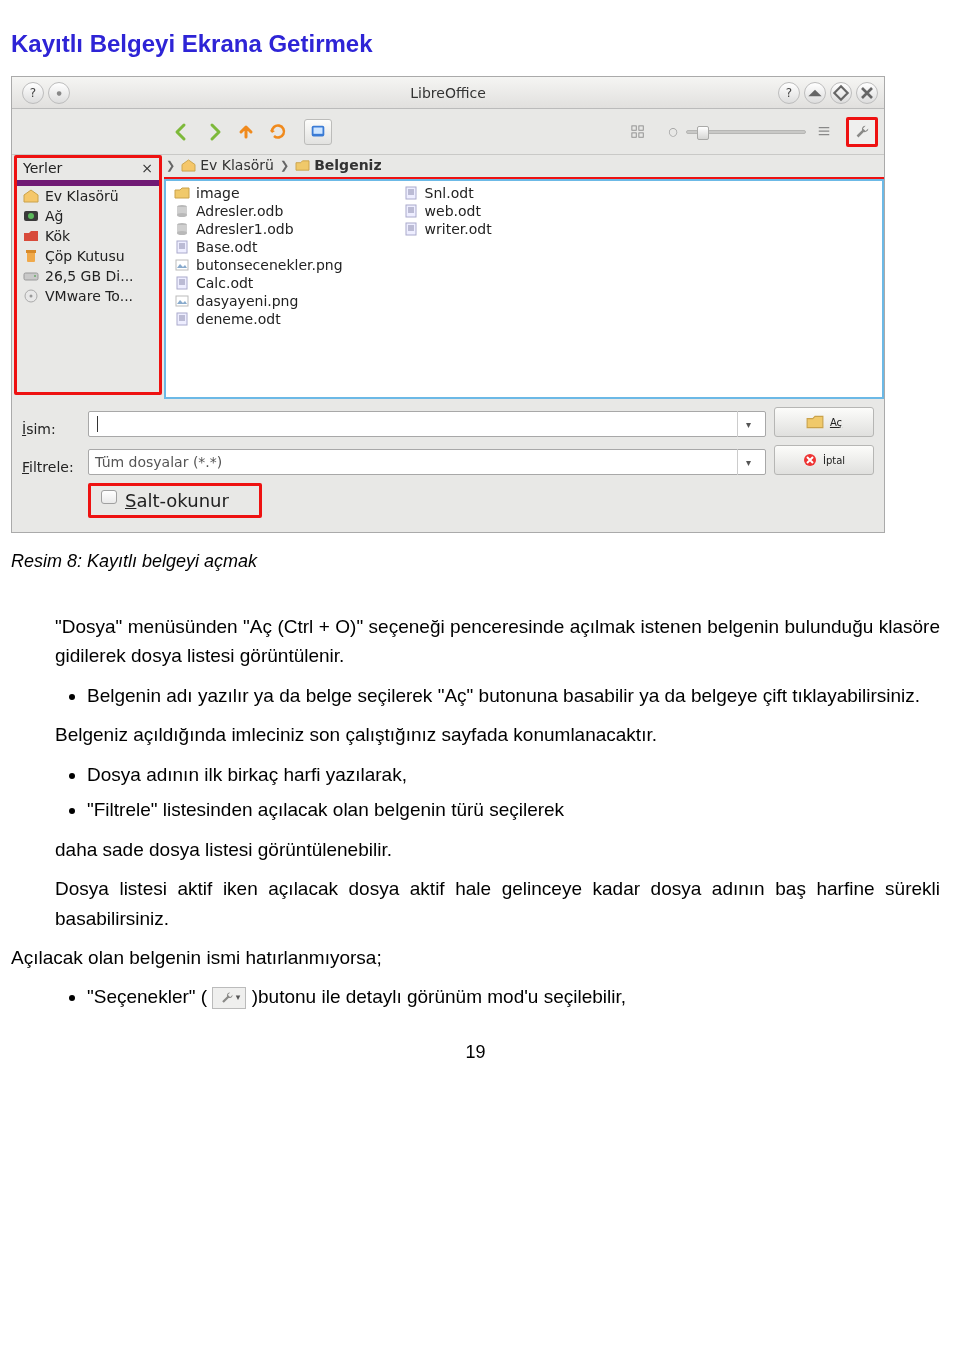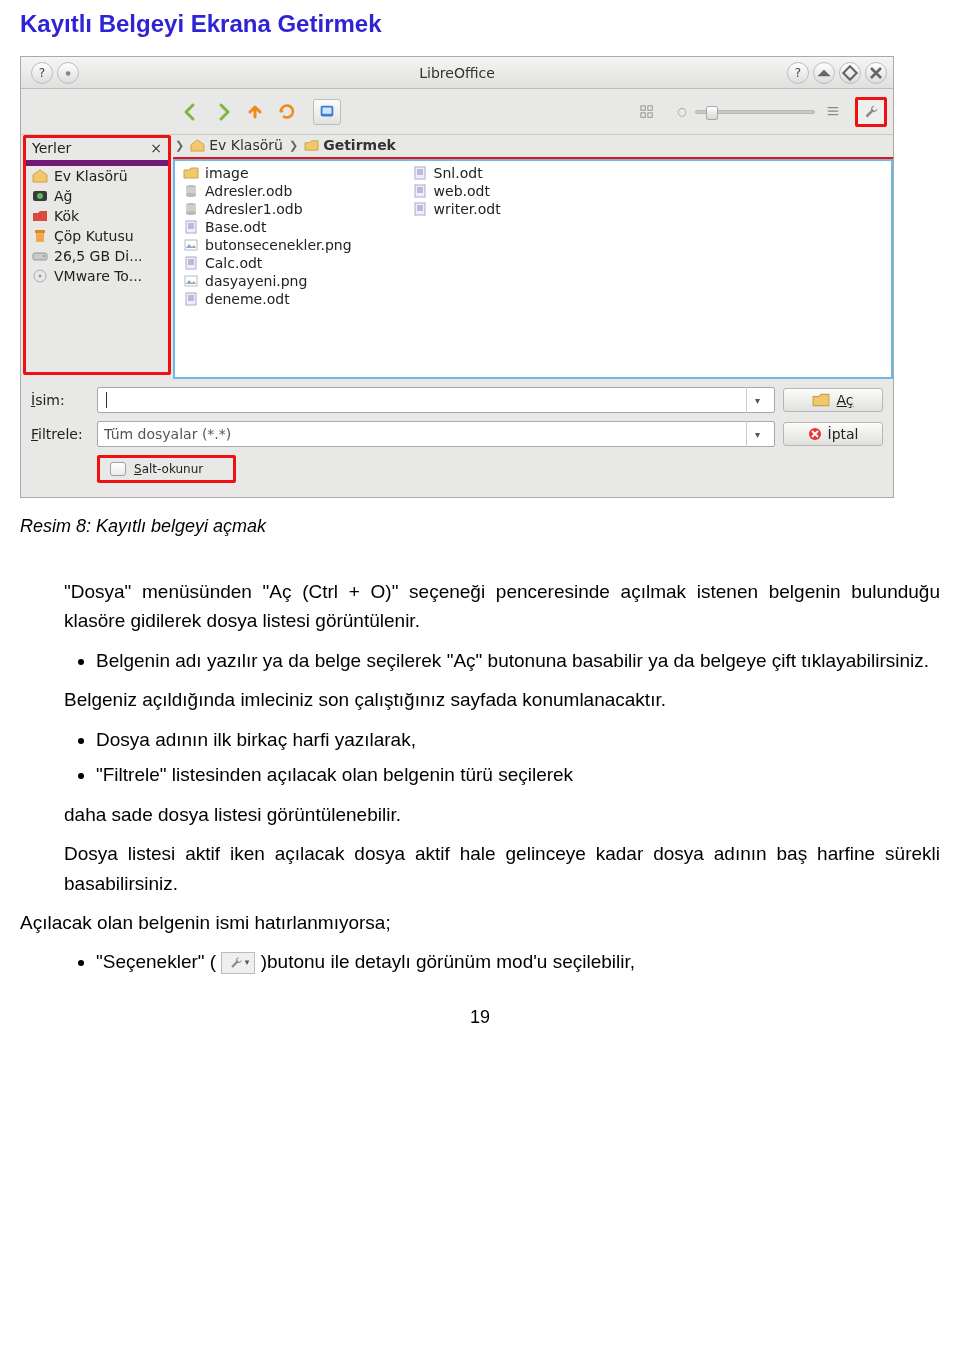--- a/index.html
+++ b/index.html
@@ -3,21 +3,21 @@
 <meta charset="utf-8">
 <style>
   * { box-sizing: border-box; }
   body {
     margin: 0;
     padding: 0;
     font-family: "Segoe UI", Tahoma, sans-serif;
     background: #fff;
     width: 960px;
   }
-  .page { padding: 10px 20px 30px 20px; }
+  .page { padding: 10px 20px 30px 11px; margin-top: 20px; }
   .heading {
     color: #2e24d6;
     font-weight: bold;
     font-size: 24px;
     margin: 0 0 18px 0;
   }
   
   .dialog {
     width: 874px;
     border: 1px solid #aaa;
@@ -136,54 +136,54 @@
     min-height: 220px;
     display: flex;
     padding: 4px 8px 32px 8px;
     gap: 60px;
     font-size: 14px;
   }
   .file-col { display: flex; flex-direction: column; gap: 2px; }
   .file-item { display: flex; align-items: center; gap: 6px; font-size: 14px; }
   .fico { width: 16px; height: 14px; display:inline-flex; align-items:center; justify-content:center; }
   .form-rows { padding: 8px 10px 14px 10px; }
-  .form-row { display: flex; align-items: center; gap: 8px; margin-bottom: 8px; }
+  .form-row { display: flex; align-items: flex-end; gap: 8px; margin-bottom: 8px; }
   .form-row label { width: 58px; font-size: 14px; }
   .field-box {
     flex: 1; height: 26px;
     background: #fff;
     border: 1px solid #a8a8a8;
     border-radius: 2px;
     display: flex; align-items: center;
     padding: 0 6px;
     color: #222;
   }
   .chev {
     width: 22px; height: 26px;
     border-left: 1px solid #ccc;
     display: flex; align-items: center; justify-content: center;
     color: #555;
     margin-left: auto;
     font-size: 10px;
   }
   .action-btn {
-    width: 100px; height: 24px;
+    width: 100px; height: 30px;
     border: 1px solid #b6b6b4;
     border-radius: 3px;
     background: linear-gradient(to bottom,#fcfcfa,#e0e0de);
     display: flex; align-items: center; justify-content: center;
-    gap: 6px; font-size: 14px;
+    gap: 6px; font-size: 10px;
   }
   .readonly-box {
-    display: inline-flex; align-items: flex-end; gap: 8px;
+    display: inline-flex; align-items: flex-start; gap: 8px;
     border: 3px solid #e11;
     border-radius: 2px;
     padding: 4px 30px 4px 10px;
     margin-left: 66px;
-    font-size: 12px;
+    font-size: 18px;
   }
   .chk {
     width: 16px; height: 14px;
     border: 1px solid #a0a0a0;
     border-radius: 3px;
     background: linear-gradient(to bottom,#fff,#eaeaea);
   }
   
   .caption { font-style: italic; font-size: 18px; margin: 18px 0 40px 0; }
   .para { font-size: 19px; line-height: 1.55; margin: 0 0 10px 0; text-align: justify; }
@@ -354,21 +354,21 @@
             <svg viewBox="0 0 16 14" width="15" height="13">
                 <path d="M1 6 L8 1 L15 6 L15 13 L1 13 Z" fill="#f5c76a" stroke="#caa24a"></path>
               </svg>
             <span>Ev Klasörü</span>
           </span>
           <span style="font-size:11px;color:#666">❯</span>
           <span class="bc-seg">
             <svg viewBox="0 0 16 14" width="15" height="13">
                 <path d="M1 4 L6 4 L8 2 L15 2 L15 12 L1 12 Z" fill="#f0c96a" stroke="#caa24a"></path>
               </svg>
-            <b>Getirmek</b>
+            <b>Belgeniz</b>
           </span>
         </div>
 
         <div class="file-area">
           <div class="file-col">
             <div class="file-item">
                 <span class="fico">
                   <svg viewBox="0 0 16 14">
                     <path d="M1 4 L6 4 L8 2 L15 2 L15 12 L1 12 Z" fill="#f0c96a" stroke="#caa24a"></path>
                   </svg>

